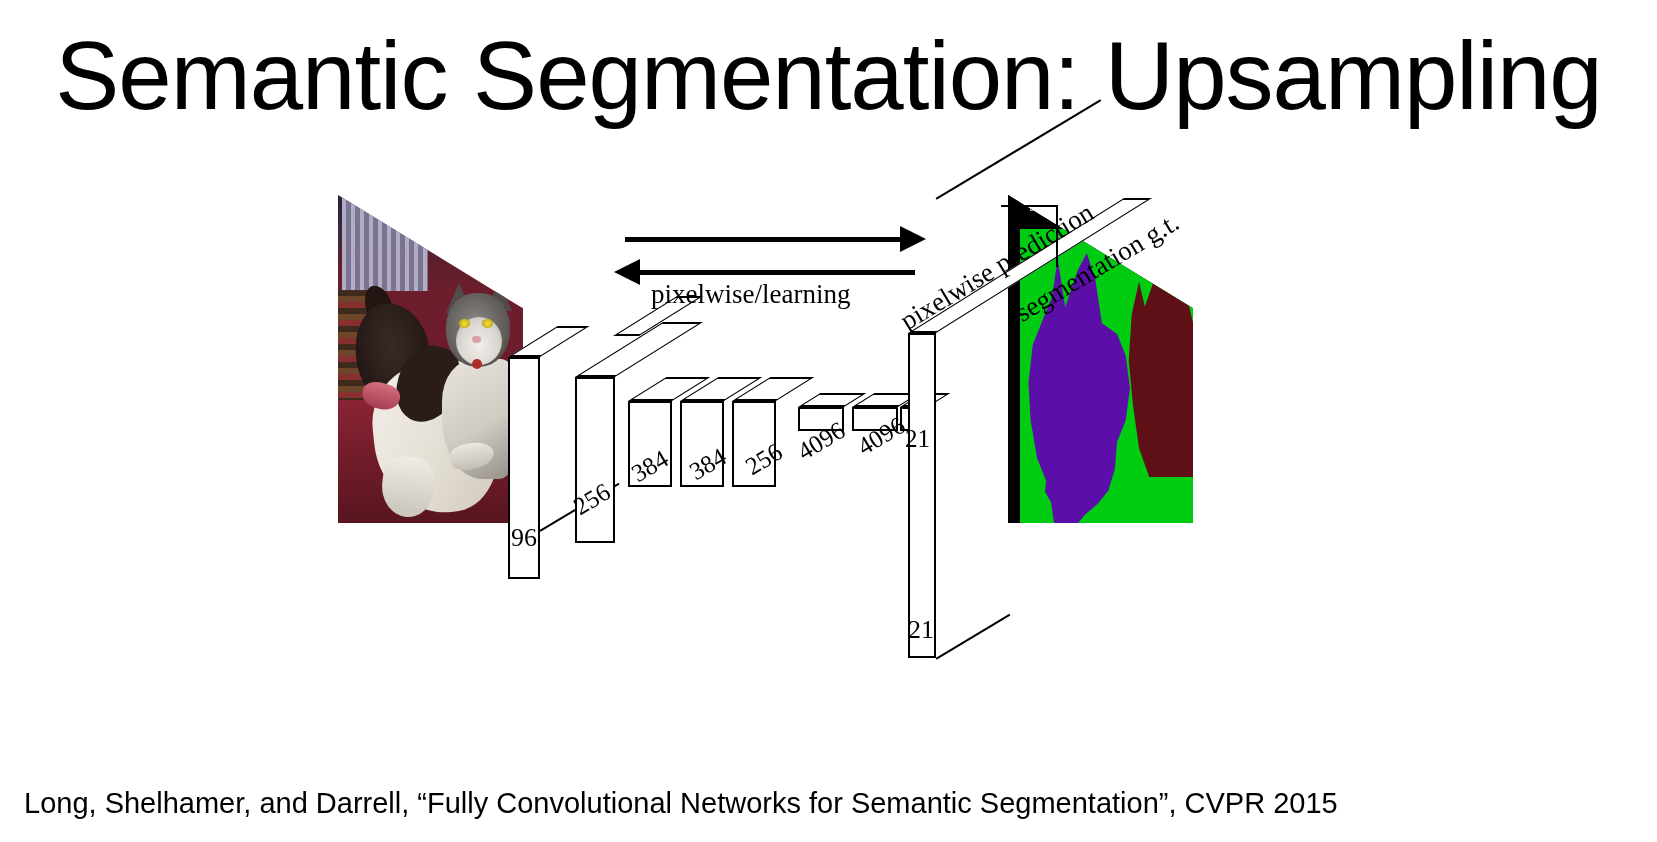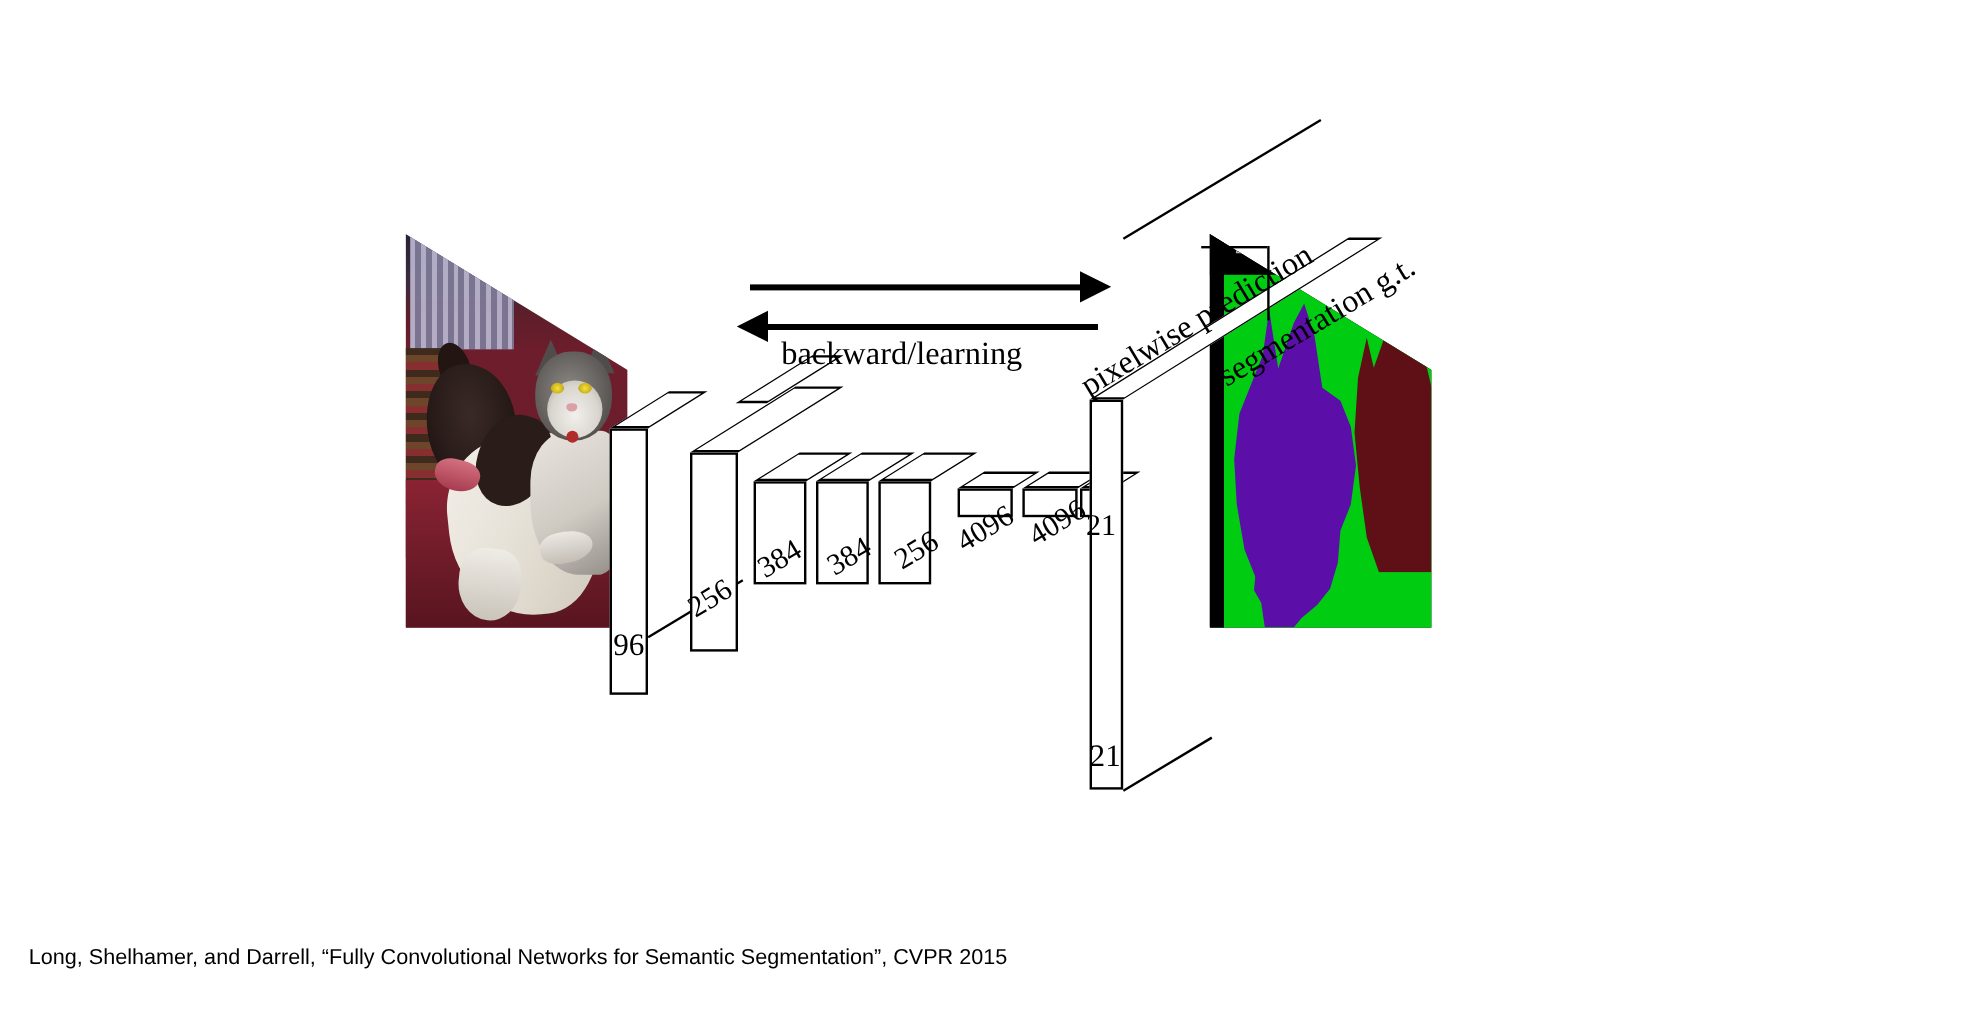--- a/index.html
+++ b/index.html
@@ -38,21 +38,21 @@
     letter-spacing: -1px;
     white-space: nowrap;
   }
 
   
   #citation {
     position: absolute;
     left: 24px;
     top: 787px;
     font-family: "Liberation Sans", sans-serif;
-    font-size: 18px;
+    font-size: 29px;
     font-weight: 400;
     color: #000000;
     white-space: nowrap;
   }
 
   
   #figure {
     position: absolute;
     left: 0px;
     top: 150px;
@@ -325,20 +325,21 @@
     position:absolute;
     background:#000;
     width:1.5px;
   }
 </style>
 </head>
 <body>
 
 <div id="slide">
 
+  <div id="slide-title">Semantic Segmentation: Upsampling</div>
 
   <div id="figure">
 
     <div id="input-image" class="photo-plane">
       <div class="photo-canvas">
         <div class="ph-bg-wall"></div>
         <div class="ph-win"></div>
         <div class="ph-win2"></div>
         <div class="ph-green"></div>
         <div class="ph-stripes"></div>
@@ -430,21 +431,21 @@
     <div class="leader" style="left:936px; top:48px; width:192px; transform:rotate(-31deg);"></div>
 
     <div class="leader" style="left:1001px; top:55px; width:55px; transform:rotate(0deg);"></div>
     <div class="leader-v" style="left:1056px; top:55px; height:62px;"></div>
 
     <div class="arrow-line" style="left:625px; top:87px; width:280px;"></div>
     <div class="arrow-head-r" style="left:900px; top:76px;"></div>
 
     <div class="arrow-line" style="left:640px; top:120px; width:275px;"></div>
     <div class="arrow-head-l" style="left:614px; top:109px;"></div>
-    <div class="flat-label" style="left:651px; top:129px; font-size:27px;">backward/learning</div>
+    <div class="flat-label" style="left:651px; top:129px; font-size:27px;">pixelwise/learning</div>
 
     <div class="flat-label" style="left:511px; top:373px; font-size:26px;">96</div>
 
     <div class="depth-label" style="left:576px; top:345px;">256</div>
 
     <div class="depth-label" style="left:634px; top:312px;">384</div>
 
     <div class="depth-label" style="left:692px; top:310px;">384</div>
 
     <div class="depth-label" style="left:748px; top:305px;">256</div>

